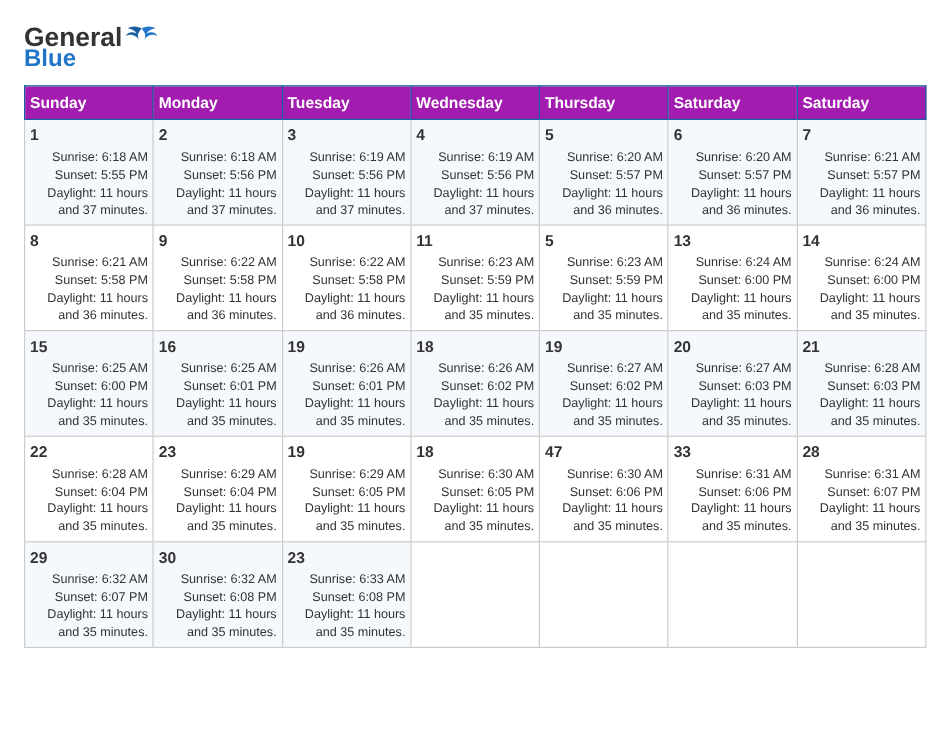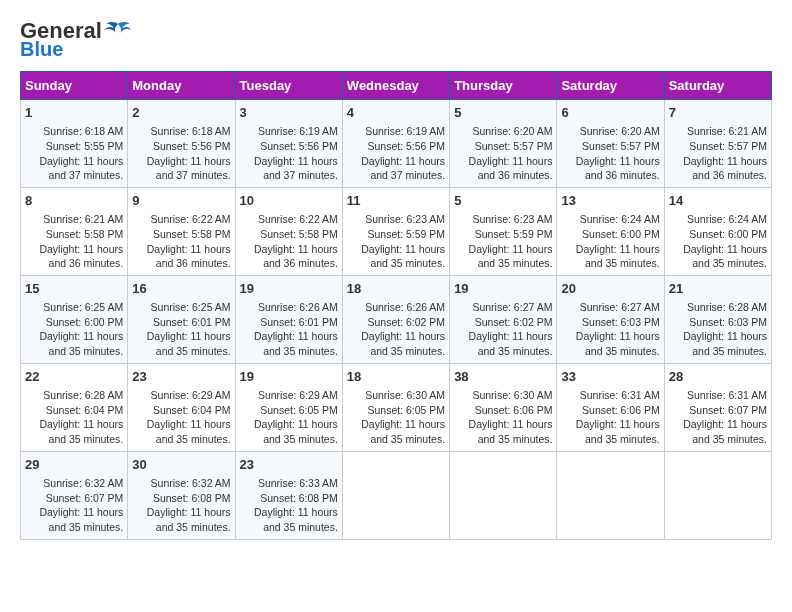--- a/index.html
+++ b/index.html
@@ -211,21 +211,21 @@
         </td>
         <td>
           <span class="day-num">19</span>
           <div class="cell-content">Sunrise: 6:29 AM<br>Sunset: 6:05 PM<br>Daylight: 11 hours<br>and 35 minutes.</div>
         </td>
         <td>
           <span class="day-num">18</span>
           <div class="cell-content">Sunrise: 6:30 AM<br>Sunset: 6:05 PM<br>Daylight: 11 hours<br>and 35 minutes.</div>
         </td>
         <td>
-          <span class="day-num">38</span>
+          <span class="day-num">47</span>
           <div class="cell-content">Sunrise: 6:30 AM<br>Sunset: 6:06 PM<br>Daylight: 11 hours<br>and 35 minutes.</div>
         </td>
         <td>
           <span class="day-num">33</span>
           <div class="cell-content">Sunrise: 6:31 AM<br>Sunset: 6:06 PM<br>Daylight: 11 hours<br>and 35 minutes.</div>
         </td>
         <td>
           <span class="day-num">28</span>
           <div class="cell-content">Sunrise: 6:31 AM<br>Sunset: 6:07 PM<br>Daylight: 11 hours<br>and 35 minutes.</div>
         </td>

